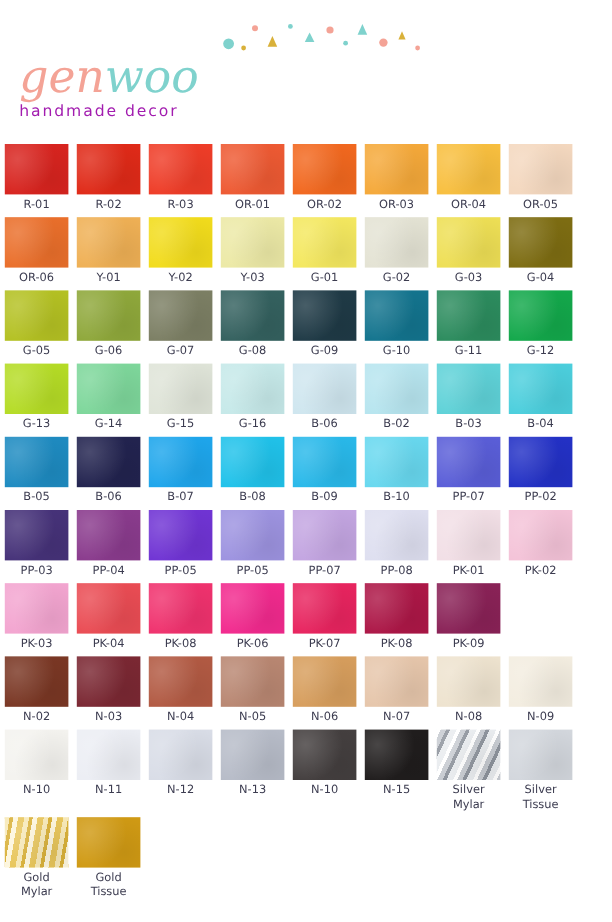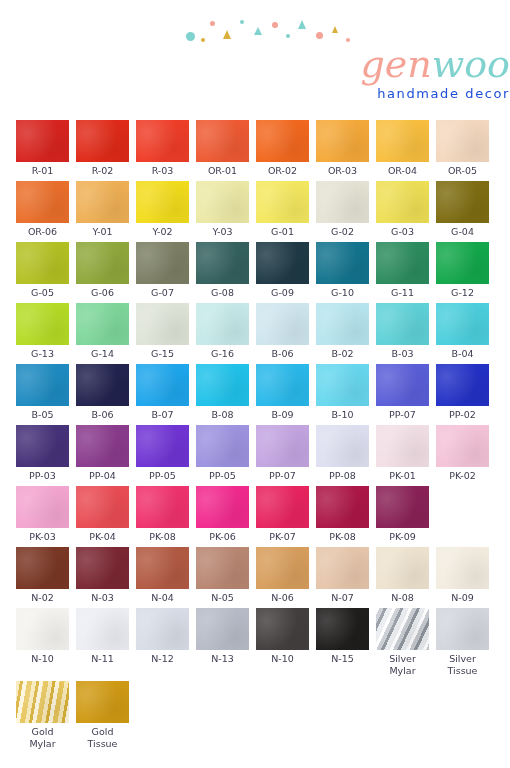--- a/index.html
+++ b/index.html
@@ -18,21 +18,21 @@
   
   .header {
     height: 118px;
     position: relative;
   }
   .logo-wrap {
     position: absolute;
     left: 16px;
     right: 0;
     top: 18px;
-    text-align: right;
+    text-align: left;
   }
   .logo-confetti {
     position: relative;
     width: 190px;
     height: 30px;
     margin: 0 auto -4px auto;
   }
   .logo-confetti i {
     position: absolute;
     display: block;
@@ -51,27 +51,27 @@
     font-weight: normal;
   }
   .logo-woo {
     color: #7fd2cd;
     font-style: italic;
   }
   .logo-tag {
     font-family: "DejaVu Sans", sans-serif;
     font-size: 13px;
     letter-spacing: 1.6px;
-    color: #1d4ed8;
+    color: #a21caf;
     margin-top: 2px;
   }
 
   
   .grid {
-    padding: 2px 12px 0 16px;
+    padding: 2px 12px 0 4px;
   }
   .row {
     display: flex;
     justify-content: flex-start;
     margin-bottom: 4px;
   }
   .cell {
     width: 53px;
     margin-right: 7px;
     text-align: center;

